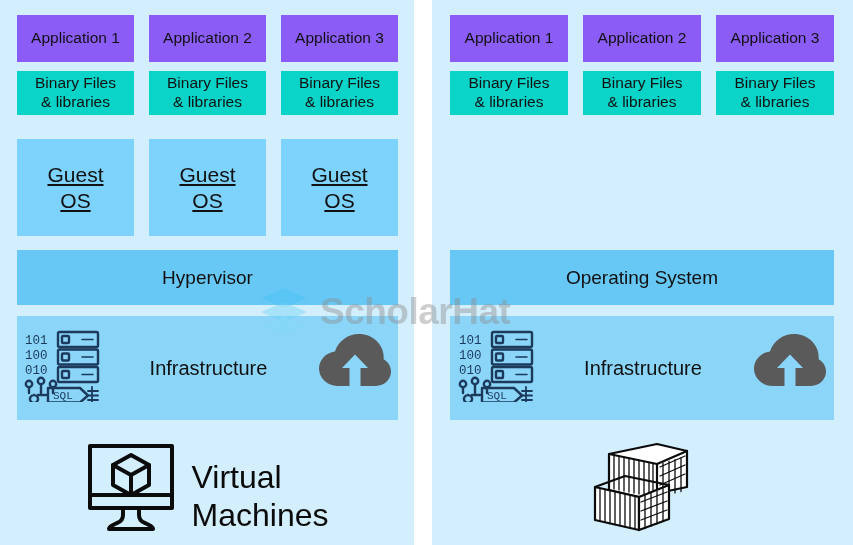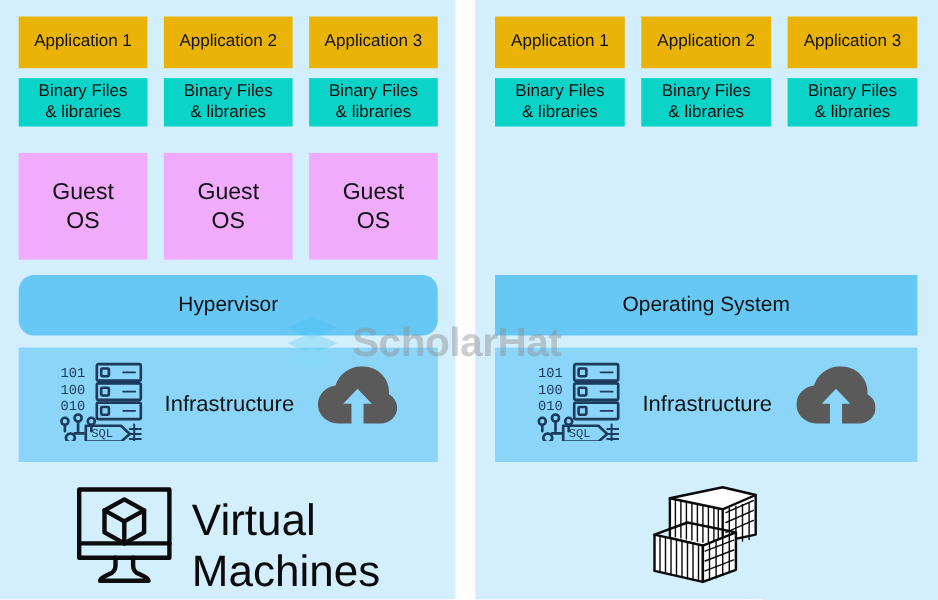--- a/index.html
+++ b/index.html
@@ -39,35 +39,36 @@
     box-sizing: border-box;
     display: flex;
     align-items: center;
     justify-content: center;
     text-align: center;
     line-height: 1.22;
     color: #111111;
   }
 
   .app-box {
-    background: #eab308;
+    background: #8b5cf6;
     font-size: 15.5px;
     height: 47px;
   }
   .bin-box {
     background: #0ad3c8;
     font-size: 15.5px;
     height: 44px;
     white-space: pre-line;
   }
   .guest-box {
-    background: #f0abfc;
+    background: #7dd3fc;
     font-size: 21px;
     height: 97px;
     white-space: pre-line;
+    text-decoration: underline;
   }
   .engine-box {
     background: #21b4f2;
     font-size: 21px;
     height: 97px;
   }
   .platform-box {
     background: #67c8f6;
     font-size: 19px;
     height: 55px;
@@ -87,41 +88,42 @@
   }
 
   
   .infra-inner {
     display: flex;
     align-items: center;
     justify-content: center;
     width: 100%;
     height: 100%;
     position: relative;
+    gap: 30px;
   }
   .svr-icon  { flex: 0 0 auto; }
   .cloud-icon{ flex: 0 0 auto; }
 
   
   .footer {
     position: absolute;
     left: 0;
     width: 100%;
     display: flex;
     align-items: center;
     justify-content: center;
   }
   .footer-label {
     color: #0b0b0b;
     white-space: pre-line;
     line-height: 1.16;
   }
   #footer-vm  { top: 432px; height: 113px; gap: 16px; }
   #footer-cnt { top: 432px; height: 113px; gap: 14px; }
-  #footer-vm .footer-label  { font-size: 40px; margin-top: 16px; }
+  #footer-vm .footer-label  { font-size: 32px; margin-top: 16px; }
   #footer-cnt .footer-label { font-size: 44px; }
 
   
   #watermark {
     position: absolute;
     left: 258px;
     top: 283px;
     width: 300px;
     height: 58px;
     display: flex;
@@ -173,21 +175,21 @@
     </div>
     <div class="block guest-box" style="left:149px; top:139px; width:117px;">
       <span>Guest
 OS</span>
     </div>
     <div class="block guest-box" style="left:281px; top:139px; width:117px;">
       <span>Guest
 OS</span>
     </div>
 
-    <div class="block platform-box" style="left:17px; top:250px; width:381px;border-radius:14px;">
+    <div class="block platform-box" style="left:17px; top:250px; width:381px;">
       <span>Hypervisor</span>
     </div>
 
     <div class="block infra-box" style="left:17px; top:316px; width:381px;">
       <div class="infra-inner">
         <span class="svr-icon">
           <svg width="78" height="72" viewBox="0 0 78 72" fill="none" stroke="#1b3a5c" stroke-width="2.4" stroke-linecap="round" stroke-linejoin="round">
             <text x="1" y="14" font-family="'Liberation Mono',monospace" font-size="12.5" fill="#1b3a5c" stroke="none">101</text>
             <text x="1" y="29" font-family="'Liberation Mono',monospace" font-size="12.5" fill="#1b3a5c" stroke="none">100</text>
             <text x="1" y="44" font-family="'Liberation Mono',monospace" font-size="12.5" fill="#1b3a5c" stroke="none">010</text>

